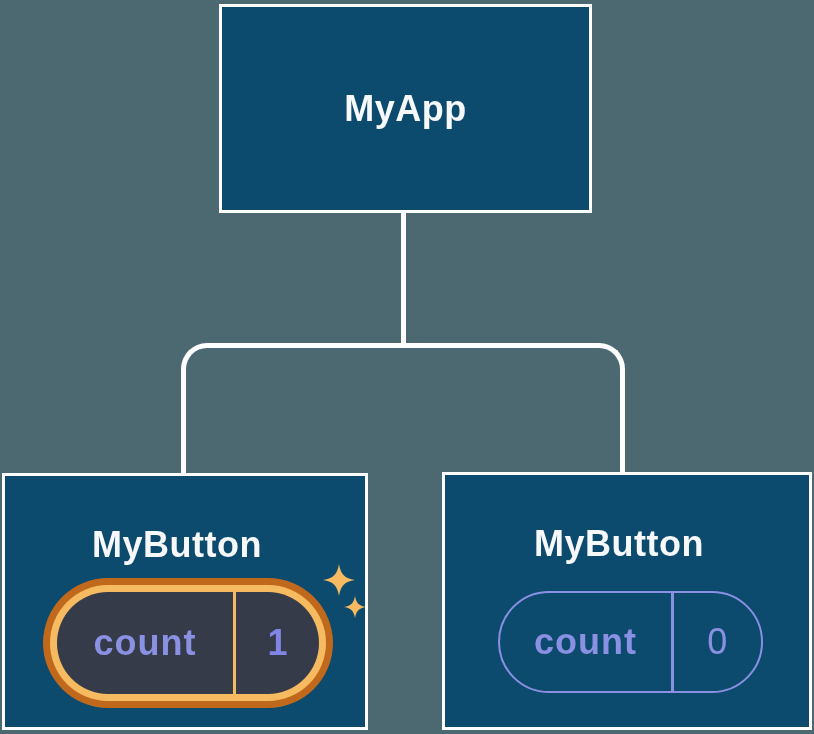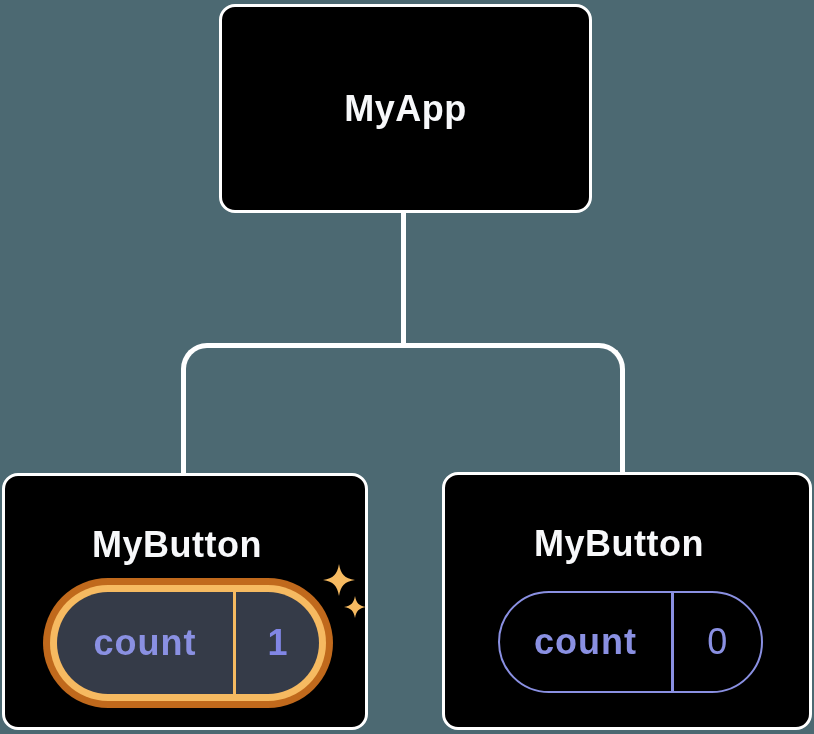--- a/index.html
+++ b/index.html
@@ -6,23 +6,23 @@
   .stage{
     position:relative;
     width:814px;height:734px;
     background:#4C6972;
     overflow:hidden;
     font-family:"Liberation Sans","DejaVu Sans",sans-serif;
   }
   
   .node{
     position:absolute;
-    background:#000000;
+    background:#0c4a6e;
     border:3px solid #FFFFFF;
-    border-radius:16px;
+    border-radius:0;
     box-sizing:border-box;
   }
   .node-root{left:219px;top:4px;width:373px;height:209px;display:flex;align-items:center;justify-content:center;}
   .node-left{left:2px;top:473px;width:366px;height:257px;}
   .node-right{left:442px;top:472px;width:370px;height:258px;}
   .node-title{
     color:#F7F8FA;
     font-size:36px;font-weight:600;letter-spacing:.5px;
     text-align:center;
   }

